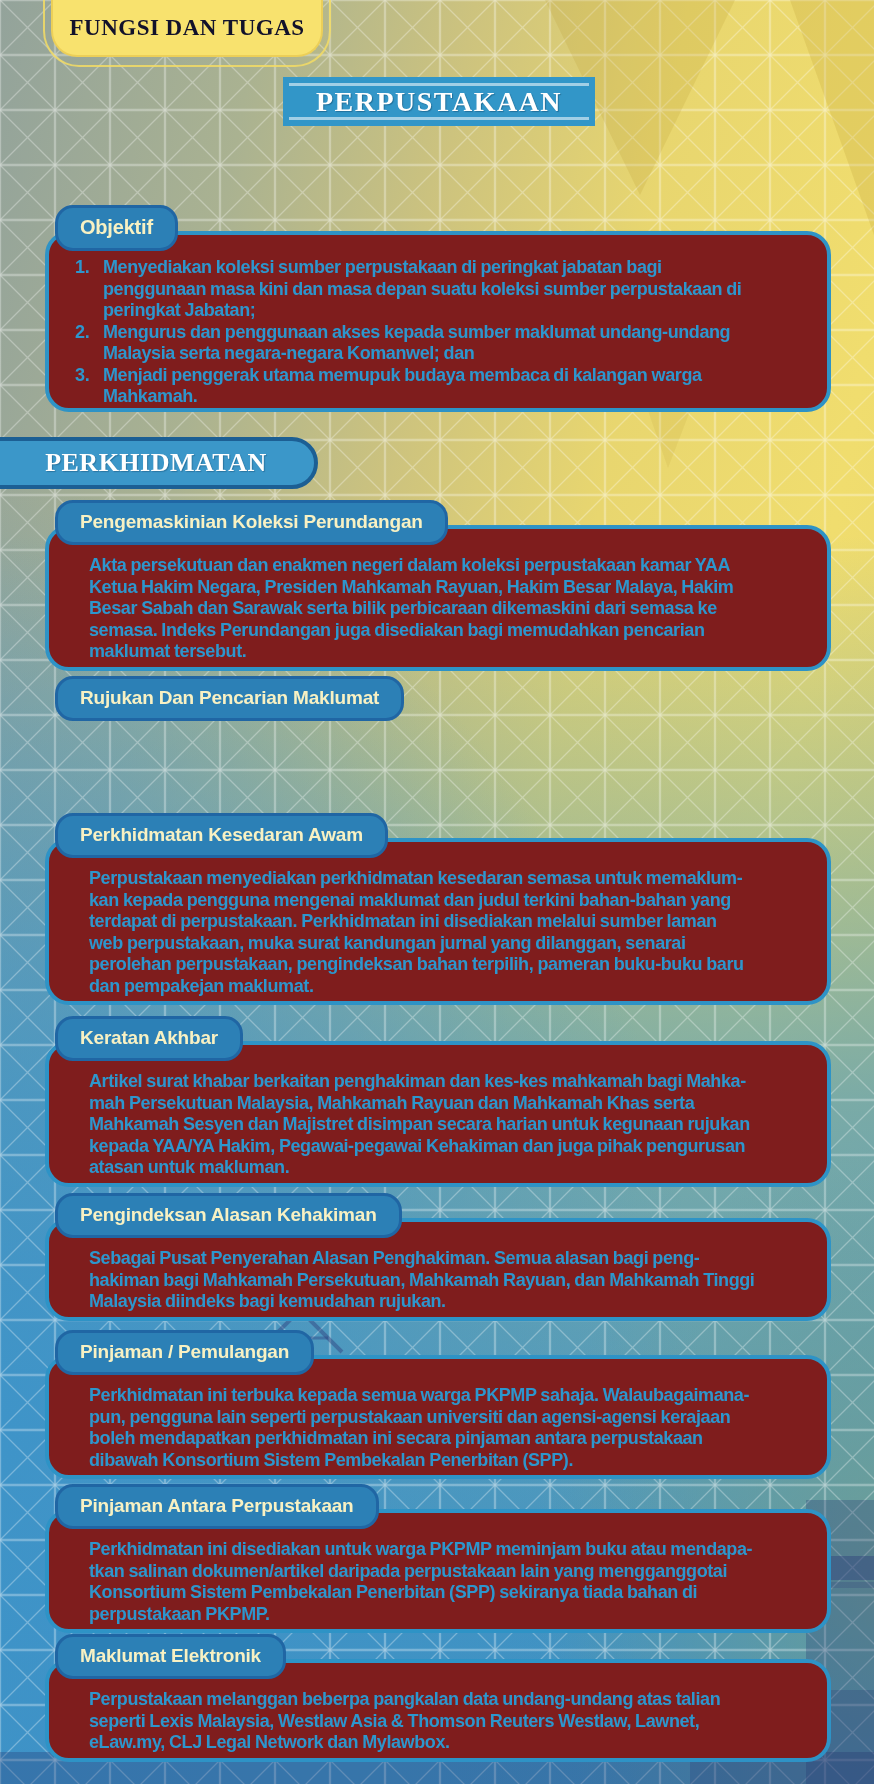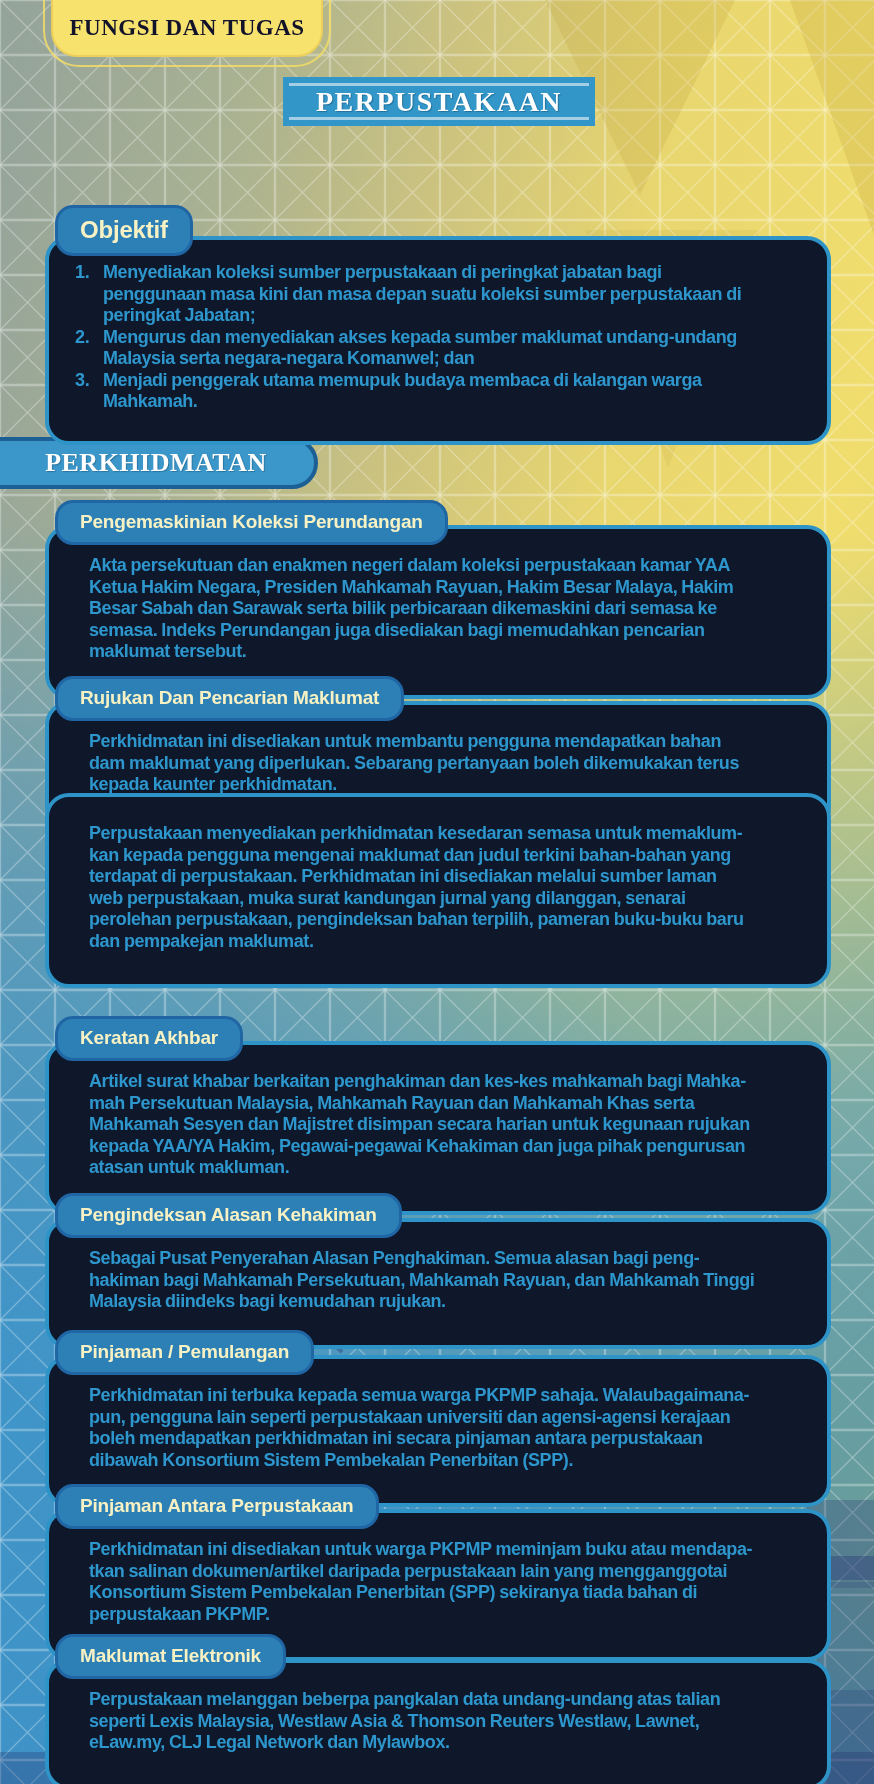--- a/index.html
+++ b/index.html
@@ -62,40 +62,40 @@
   .sec{position:absolute;left:45px;width:786px;}
   .pill{
     position:relative;z-index:2;display:inline-block;margin-left:10px;
     background:#2c80b6;border:3px solid #2066a4;border-radius:18px;
     padding:8px 22px 9px;
   }
   .pill span{
     font-size:19px;font-weight:bold;color:#f8f1c3;letter-spacing:-0.2px;
   }
   .box{
-    position:relative;z-index:1;margin-top:-20px;background:#0f172a;
+    position:relative;z-index:1;margin-top:-20px;background:#7f1d1d;
     border:4px solid #2e93c6;border-radius:24px;box-sizing:border-box;
-    padding:22px 20px 28px 36px;
+    padding:22px 20px 0 36px;
   }
   .body-text{
     margin:4px;font-size:18px;font-weight:bold;line-height:21.5px;
     color:#2d96cd;letter-spacing:-0.4px;word-spacing:-0.5px;
     white-space:pre-line;
   }
   
   .obj-list{list-style:none;margin:0;padding:0;counter-reset:obj;}
   .obj-list li{
     counter-increment:obj;position:relative;padding-left:32px;
     font-size:18px;font-weight:bold;line-height:21.5px;color:#2d96cd;
     letter-spacing:-0.4px;word-spacing:-0.5px;white-space:pre-line;
   }
   .obj-list li::before{
     content:counter(obj) ".";position:absolute;left:4px;top:0;
   }
-  .sec-objektif .pill span{font-size:24px;text-align:right;}
+  .sec-objektif .pill span{font-size:20px;text-align:right;}
 </style>
 </head>
 <body>
 
 <div class="canvas">
 
   <div class="bg"></div>
 
   <svg class="bg-art" width="874" height="1784" viewBox="0 0 874 1784" aria-hidden="true">
     <defs>
@@ -133,21 +133,21 @@
 
   <div class="sec sec-objektif" style="top:205px">
     <div class="pill">
       <span>Objektif</span>
     </div>
     <div class="box" style="padding-left:22px">
       <ol class="obj-list">
         <li>Menyediakan koleksi sumber perpustakaan di peringkat jabatan bagi
 penggunaan masa kini dan masa depan suatu koleksi sumber perpustakaan di
 peringkat Jabatan;</li>
-        <li>Mengurus dan menyediakan akses kepada sumber maklumat undang-undang
+        <li>Mengurus dan penggunaan akses kepada sumber maklumat undang-undang
 Malaysia serta negara-negara Komanwel; dan</li>
         <li>Menjadi penggerak utama memupuk budaya membaca di kalangan warga
 Mahkamah.</li>
       </ol>
     </div>
   </div>
 
   <div class="perkhidmatan-banner">
     <span>PERKHIDMATAN</span>
   </div>
@@ -162,28 +162,26 @@
 Besar Sabah dan Sarawak serta bilik perbicaraan dikemaskini dari semasa ke
 semasa. Indeks Perundangan juga disediakan bagi memudahkan pencarian
 maklumat tersebut.</p>
     </div>
   </div>
 
   <div class="sec" style="top:676px">
     <div class="pill">
       <span>Rujukan Dan Pencarian Maklumat</span>
     </div>
-    <div class="box">
-      <p class="body-text">Perkhidmatan ini disediakan untuk membantu pengguna mendapatkan bahan
-dam maklumat yang diperlukan. Sebarang pertanyaan boleh dikemukakan terus
-kepada kaunter perkhidmatan.</p>
-    </div>
   </div>
 
   <div class="sec" style="top:813px">
+    <div class="pill">
+      <span>Perkhidmatan Kesedaran Awam</span>
+    </div>
     <div class="box">
       <p class="body-text">Perpustakaan menyediakan perkhidmatan kesedaran semasa untuk memaklum-
 kan kepada pengguna mengenai maklumat dan judul terkini bahan-bahan yang
 terdapat di perpustakaan. Perkhidmatan ini disediakan melalui sumber laman
 web perpustakaan, muka surat kandungan jurnal yang dilanggan, senarai
 perolehan perpustakaan, pengindeksan bahan terpilih, pameran buku-buku baru
 dan pempakejan maklumat.</p>
     </div>
   </div>
 

